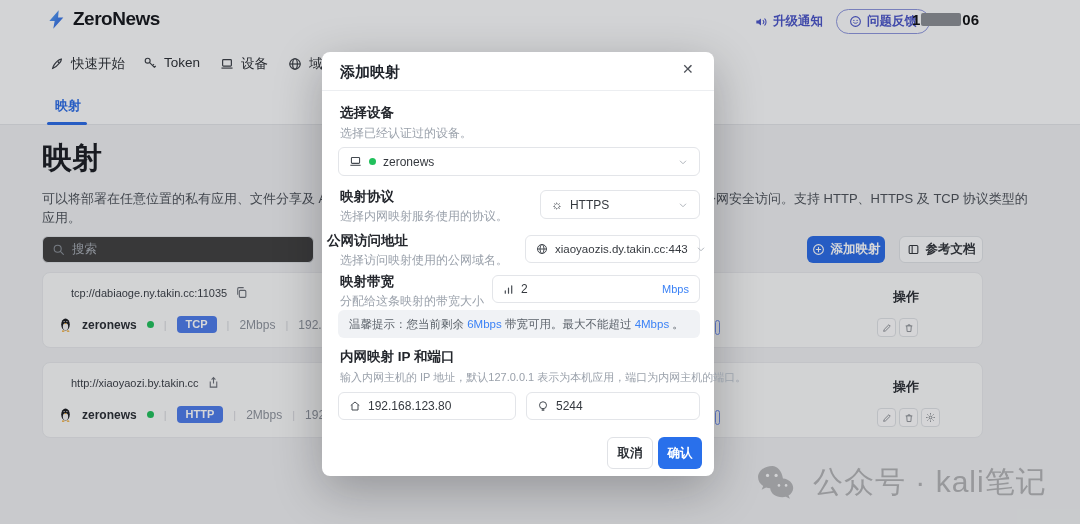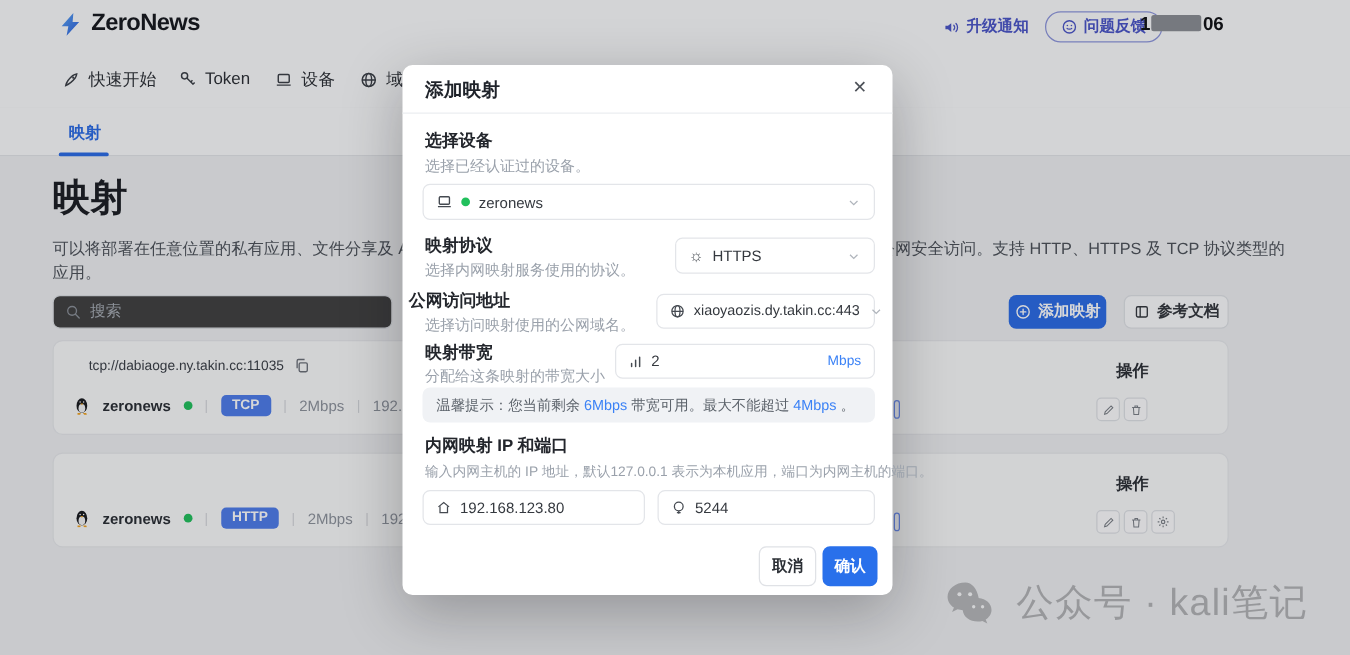--- a/index.html
+++ b/index.html
@@ -260,20 +260,29 @@
     </span>
     <span class="op-btn">
       <svg width="10" height="10" viewBox="0 0 24 24">
           <path d="M4 7h16M9.5 7V4.5h5V7M6.5 7l1 13.5h9l1-13.5" fill="none" stroke="currentColor" stroke-width="2"></path>
         </svg>
     </span>
   </div>
 </div>
 
 <div class="abs card card2">
+  <div class="abs row card-url">
+    <span>http://xiaoyaozi.by.takin.cc</span>
+    <span style="display:flex">
+      <svg width="13" height="13" viewBox="0 0 24 24">
+          <path d="M12 14V3.5M8.5 6.5 12 3l3.5 3.5" fill="none" stroke="#6b7078" stroke-width="2"></path>
+          <path d="M6 10v10.5h12V10" fill="none" stroke="#6b7078" stroke-width="2"></path>
+        </svg>
+    </span>
+  </div>
   <div class="abs row card-meta">
     <span style="display:flex">
       <svg width="13" height="15" viewBox="0 0 24 28">
           <ellipse cx="12" cy="14" rx="8" ry="11" fill="#191b1f"></ellipse>
           <ellipse cx="12" cy="18" rx="5" ry="6.5" fill="#f2f3f4"></ellipse>
           <circle cx="9.4" cy="8.6" r="1.1" fill="#fff"></circle>
           <circle cx="14.6" cy="8.6" r="1.1" fill="#fff"></circle>
           <path d="M9.8 11h4.4L12 13.6z" fill="#f0a322"></path>
           <path d="M5.5 25h5l-1 2.5h-4zM13.5 25h5l1 2.5h-4z" fill="#f0a322"></path>
         </svg>

